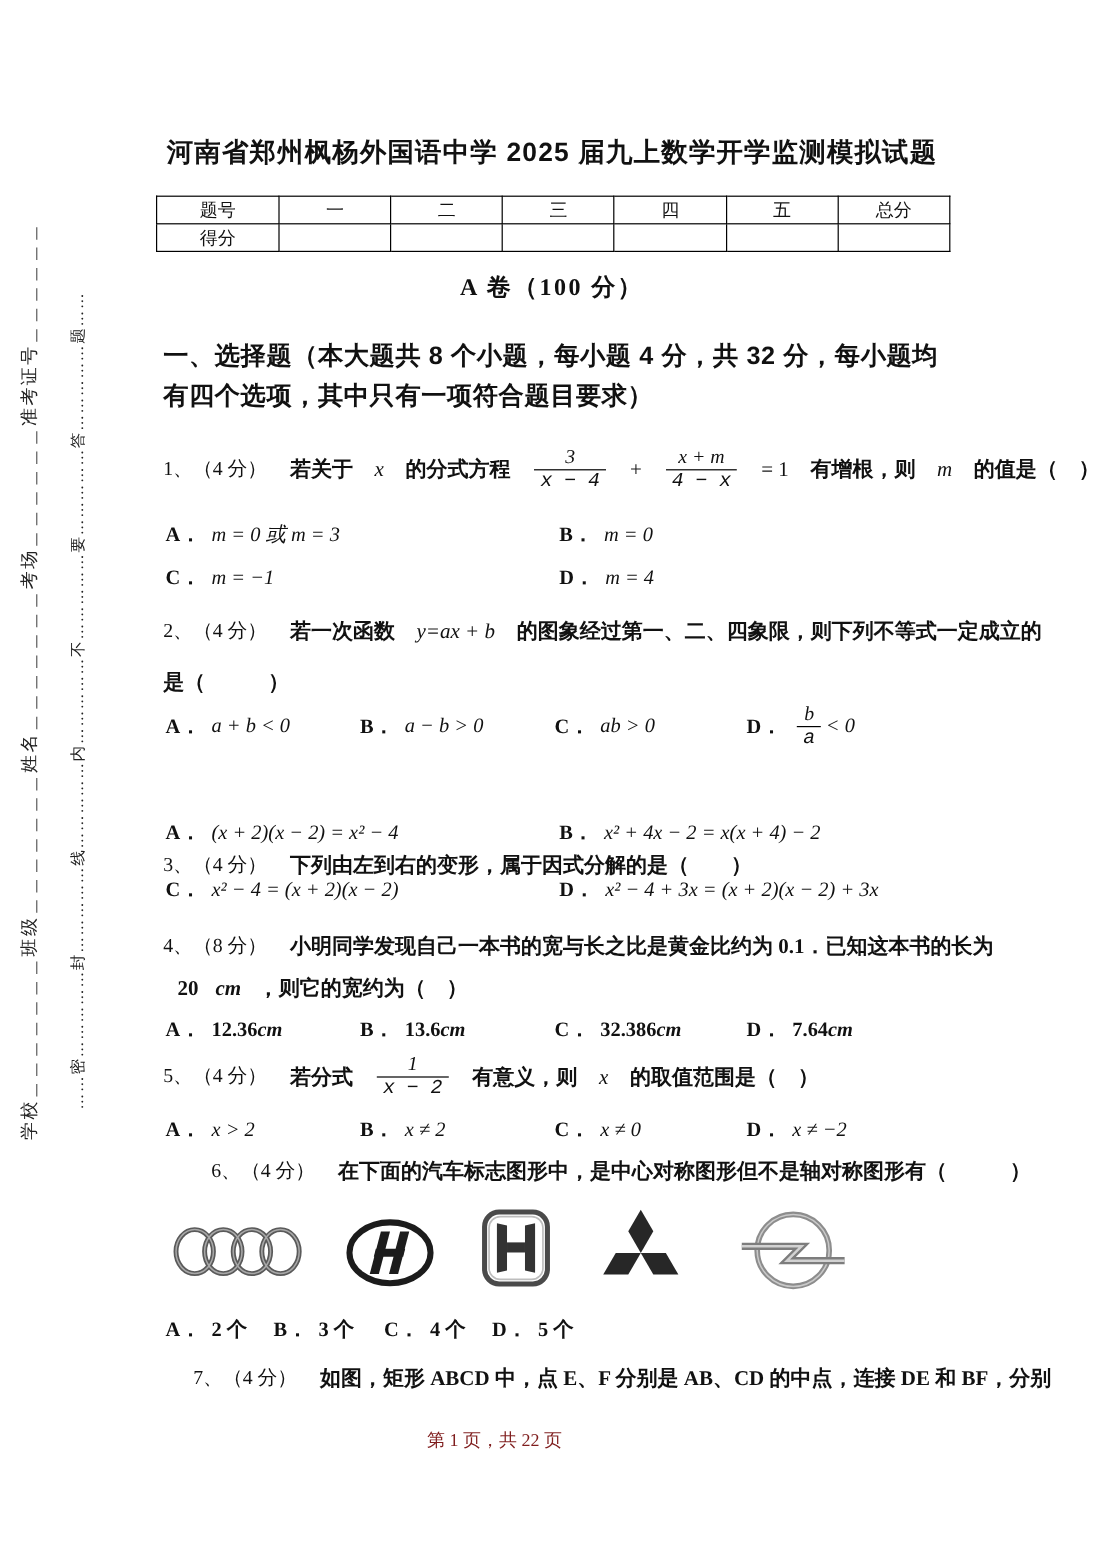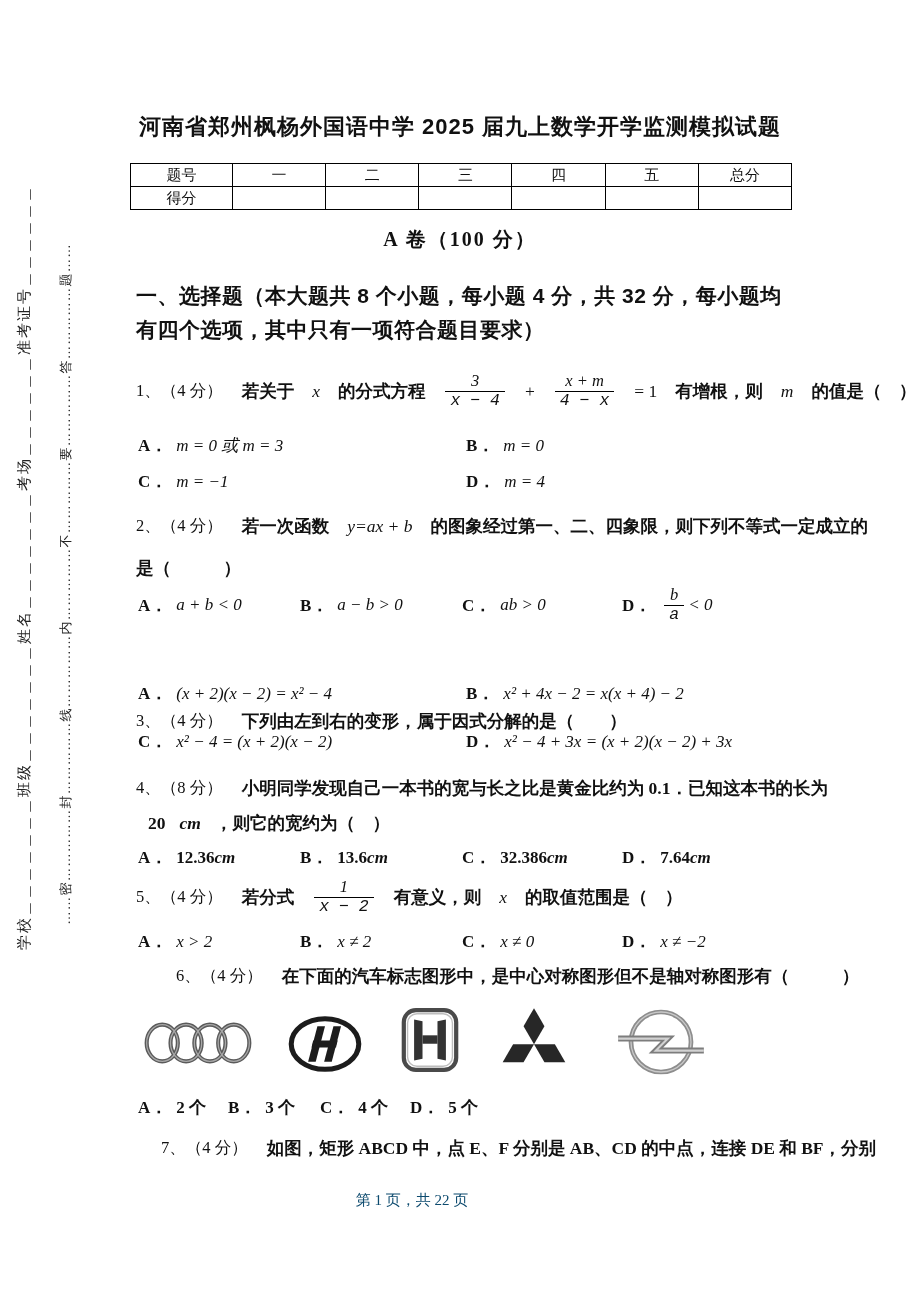--- a/index.html
+++ b/index.html
@@ -36,21 +36,21 @@
   .frac .fd{display:block;padding:0 5px;font-family:Liberation Mono, monospace;}
 
   
   .opt{position:absolute;display:flex;align-items:center;font-size:17px;white-space:nowrap;}
   .olabel{font-weight:bold;margin-right:9px;}
   .omath{font-style:italic;}
   .otext{font-weight:bold;}
   .otext i{font-weight:bold;}
 
   .logos-row .logo{position:absolute;}
-  .footer{left:0;top:1191px;width:824px;text-align:center;font-size:15px;color:#0c4a6e;}
+  .footer{left:0;top:1191px;width:824px;text-align:center;font-size:15px;color:#7f1d1d;}
 </style>
 </head>
 <body>
 
 <div class="page">
 
   <div class="sidebar-fields">学校＿＿＿＿＿＿＿班级＿＿＿＿＿＿＿姓名＿＿＿＿＿＿＿考场＿＿＿＿＿＿准考证号＿＿＿＿＿＿</div>
   <div class="seal-line">……密……………封……………线……………内……………不……………要……………答……………题……</div>
 
   <div class="abs title">河南省郑州枫杨外国语中学 2025 届九上数学开学监测模拟试题</div>

